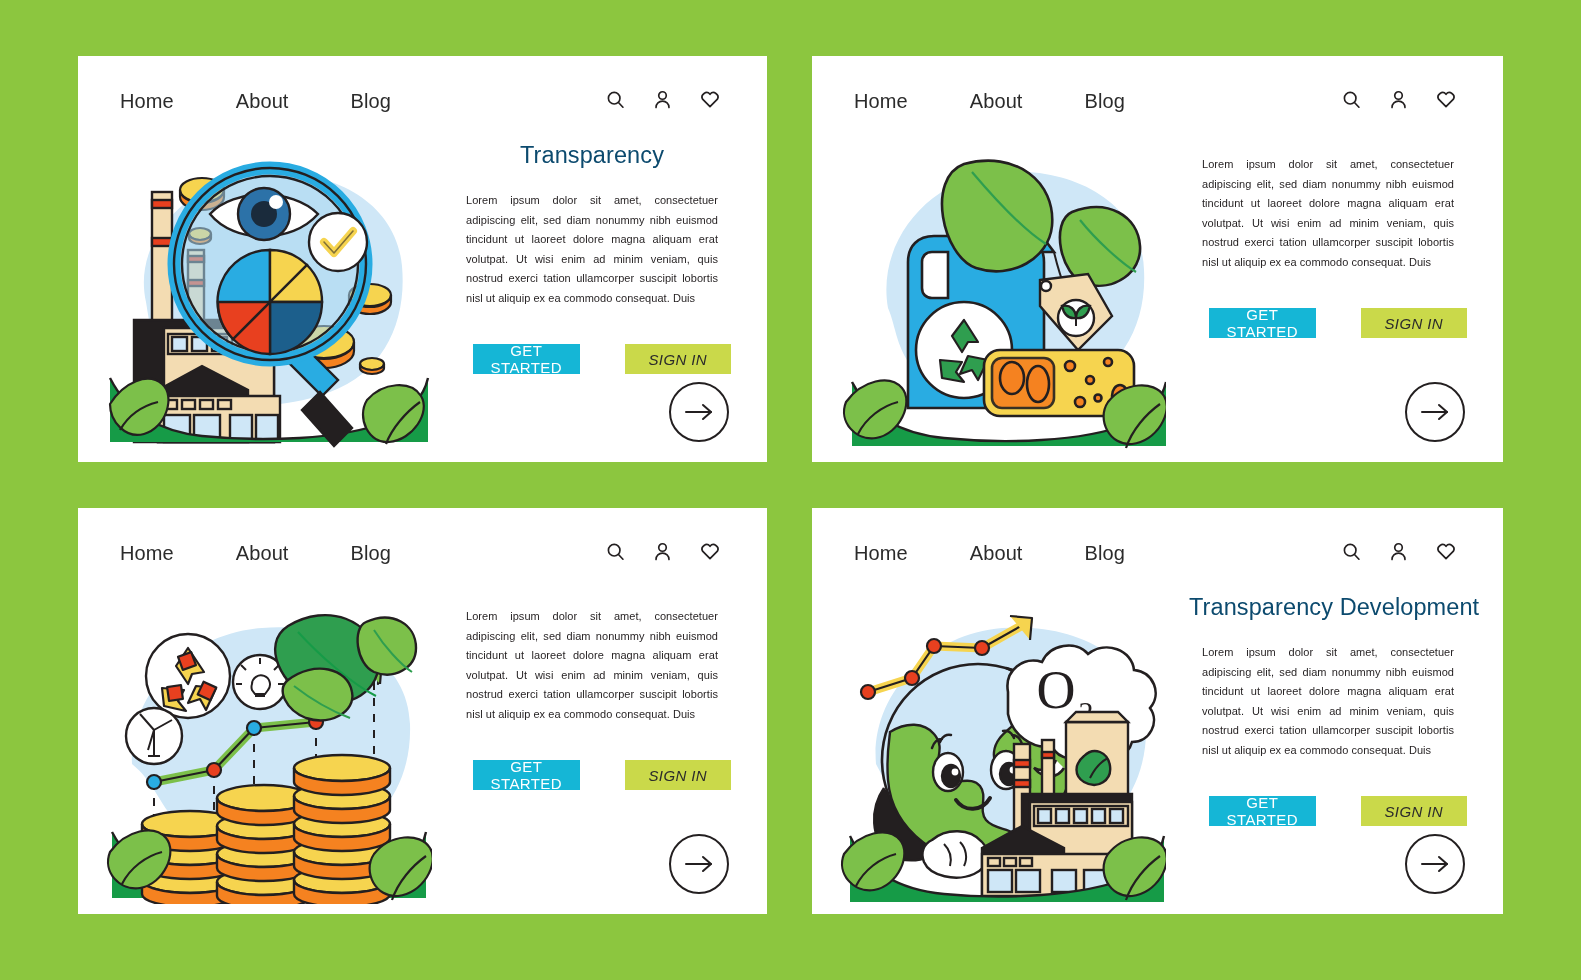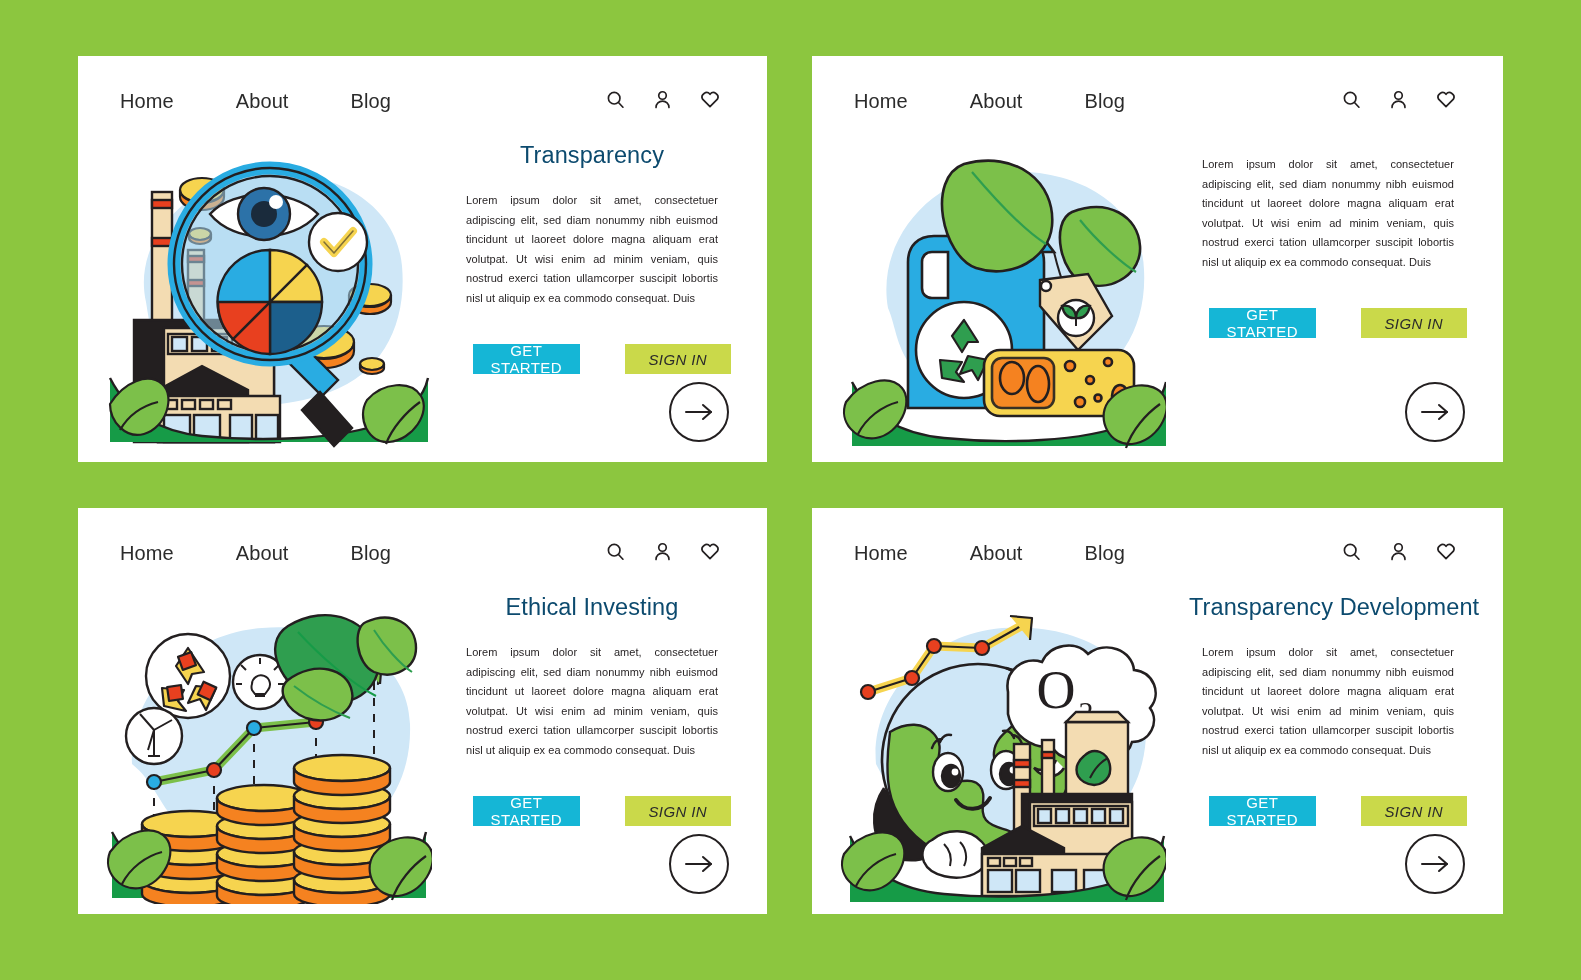--- a/index.html
+++ b/index.html
@@ -460,21 +460,20 @@
         <g stroke="#231f20" stroke-width="2.2">
           <path d="M8 248c16-22 44-28 56-14s-2 46-26 50c-20 3-38-16-30-36Z" fill="#7cc04a"></path>
           <path d="M20 280c8-16 24-28 40-32" fill="none"></path>
           <path d="M272 250c16-20 46-22 56-6s-8 46-32 48c-22 2-36-24-24-42Z" fill="#7cc04a"></path>
           <path d="M324 252c-14 10-28 26-34 44" fill="none"></path>
         </g>
       </svg>
     </div>
 
     <div class="content">
-      <h2 class="title">Ethical Investing</h2>
       <p class="para">Lorem ipsum dolor sit amet, consectetuer adipiscing elit, sed diam nonummy nibh euismod tincidunt ut laoreet dolore magna aliquam erat volutpat. Ut wisi enim ad minim veniam, quis nostrud exerci tation ullamcorper suscipit lobortis nisl ut aliquip ex ea commodo consequat. Duis</p>
       <div class="btn-row">
         <button class="btn primary">GET STARTED</button>
         <button class="btn secondary">SIGN IN</button>
       </div>
     </div>
 
     <div class="arrow-btn">
       <svg width="30" height="18" viewBox="0 0 30 18" fill="none" stroke="#231f20" stroke-width="2" stroke-linecap="round" stroke-linejoin="round">
           <line x1="2" y1="9" x2="27" y2="9"></line>

